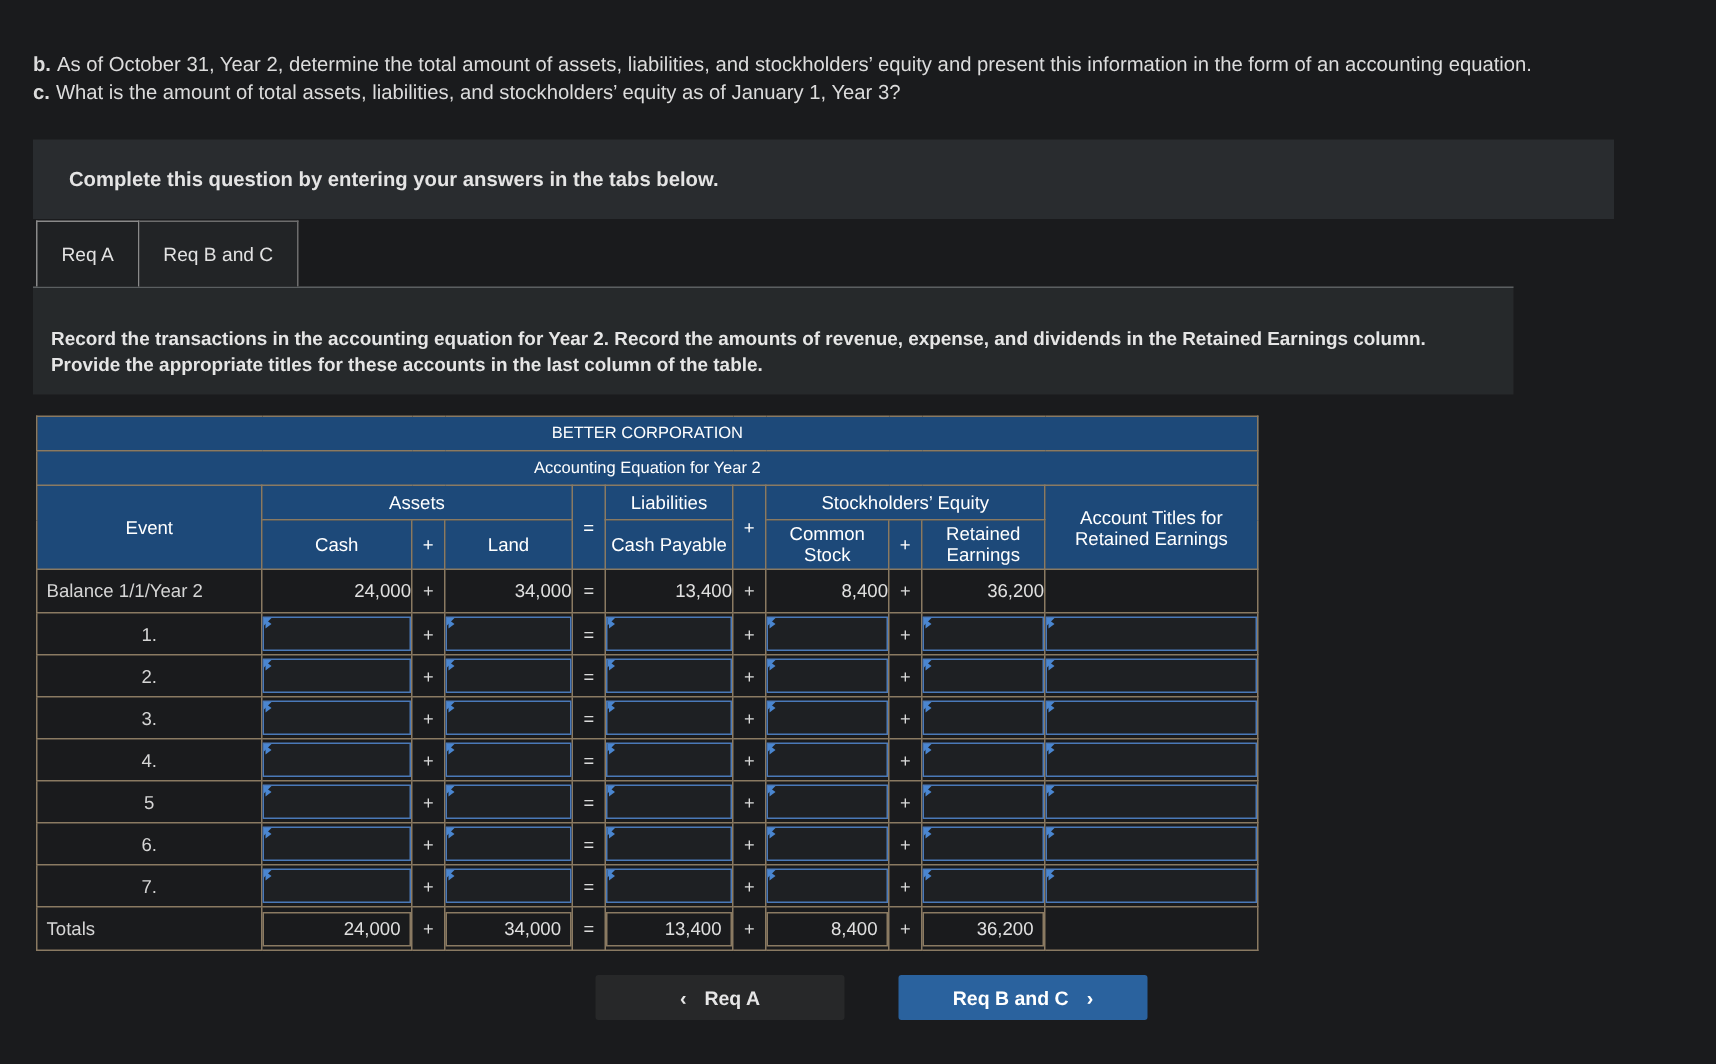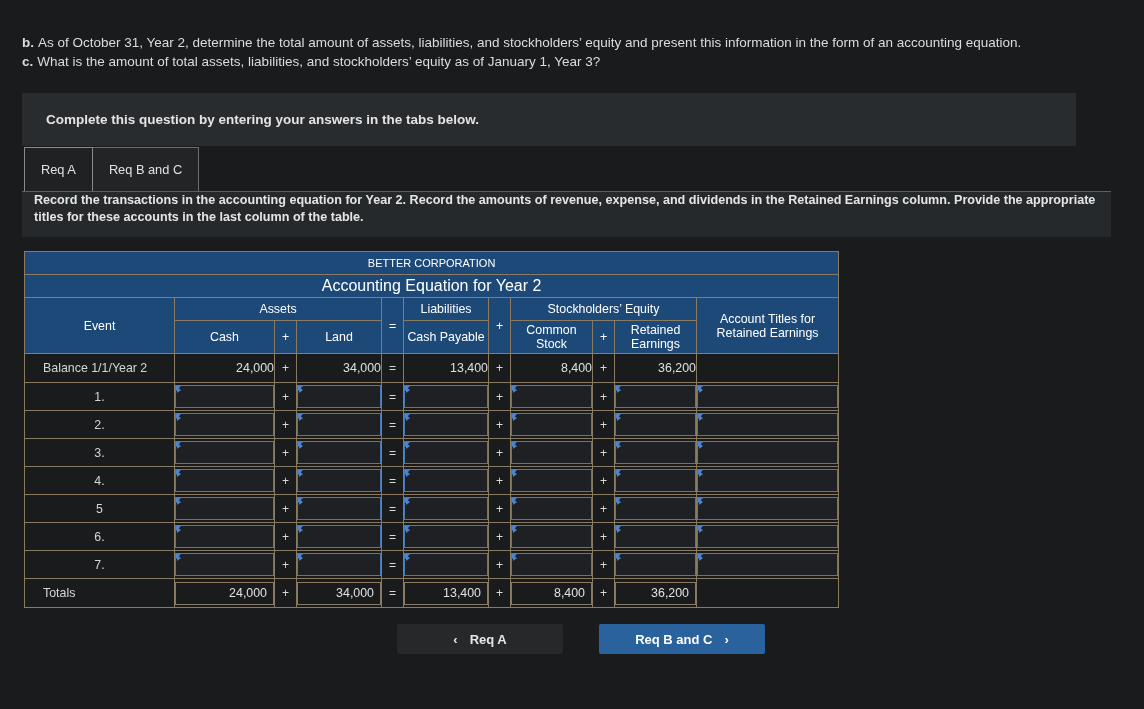--- a/index.html
+++ b/index.html
@@ -79,25 +79,25 @@
     border-color: #8a8a8a;
   }
   .tab.inactive {
     background: #222426;
     border-left: none;
   }
 
   
   .instructions {
     margin-left: 22px;
-    width: 1089px;
+    width: 987px;
     box-sizing: border-box;
     background: #26292b;
     border-top: 1px solid #5b5f61;
-    padding: 0 14px 12px 12px;
+    padding: 26px 14px 12px 12px;
     font-size: 12.6px;
     line-height: 16.5px;
   }
   .instr-main {
     font-weight: bold;
     color: #e5e5e5;
   }
   .instr-note {
     color: #e06a6a;
     margin-top: 2px;
@@ -121,39 +121,39 @@
     vertical-align: middle;
   }
   .hdr {
     background: #1d4979;
     color: #ffffff;
     text-align: center;
     font-weight: bold;
     font-size: 12.4px;
   }
   .title-row td { height: 22px; font-size: 11px; }
-  .sub-title-row td { height: 22px; font-size: 16px; }
+  .sub-title-row td { height: 22px; font-size: 11px; }
   .group-row td { height: 22px; }
   .col-row td { height: 32px; line-height: 14px; }
   .op {
     width: 22px;
     text-align: center;
     color: #d9d9d9;
   }
   .op.hdr { color: #ffffff; }
 
   .data-row td { height: 27px; }
   .balance-row td, .totals-row td { height: 28px; }
 
   .evt-label {
     text-align: center;
     color: #d5d5d5;
     font-size: 12.4px;
   }
-  .evt-label.left { text-align: left; padding-left: 18px; }
+  .evt-label.left { text-align: left; padding-left: 6px; }
 
   .num {
     text-align: right;
     padding-right: 7px;
     color: #e0e0e0;
     font-size: 12.4px;
   }
   .blank-cell { background: transparent; }
 
   

